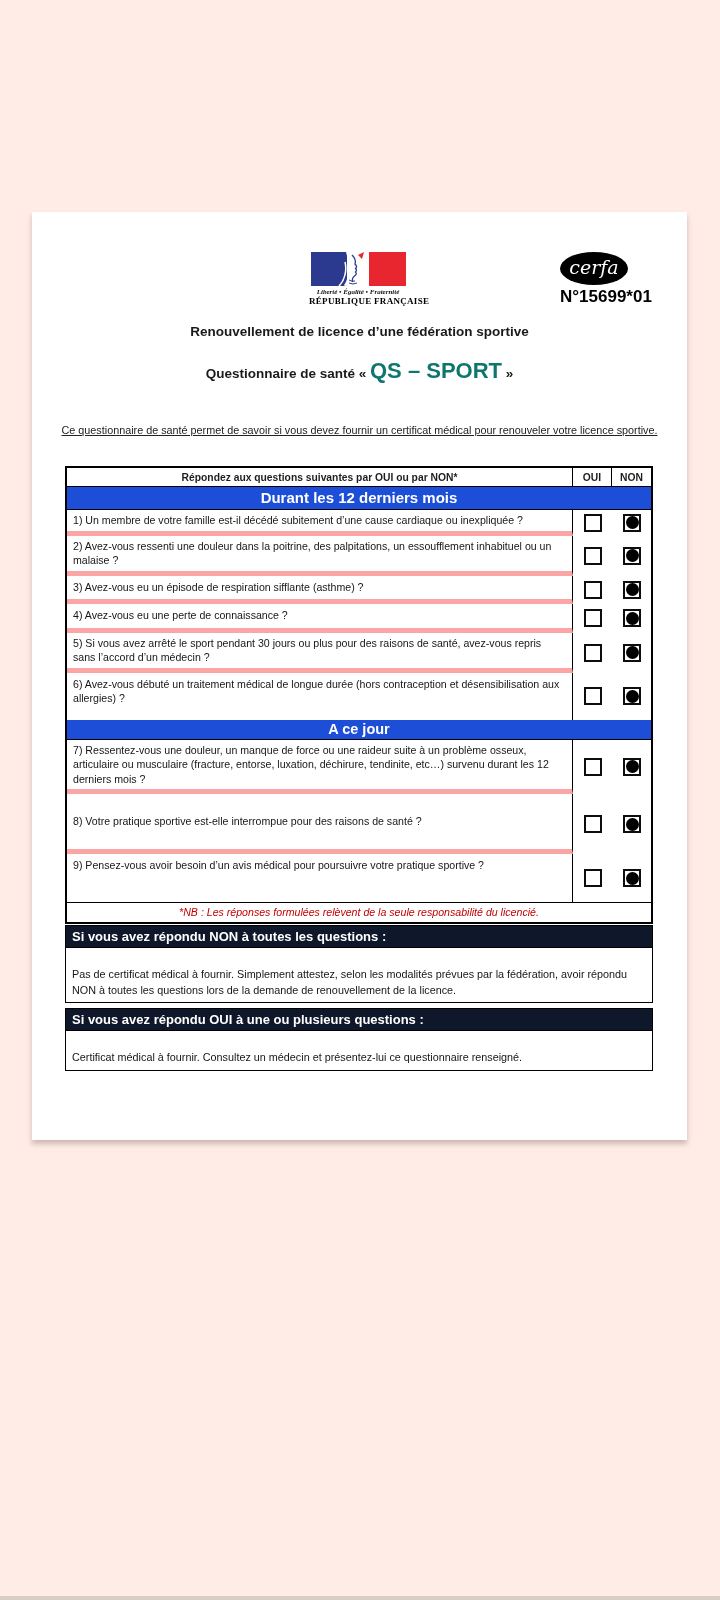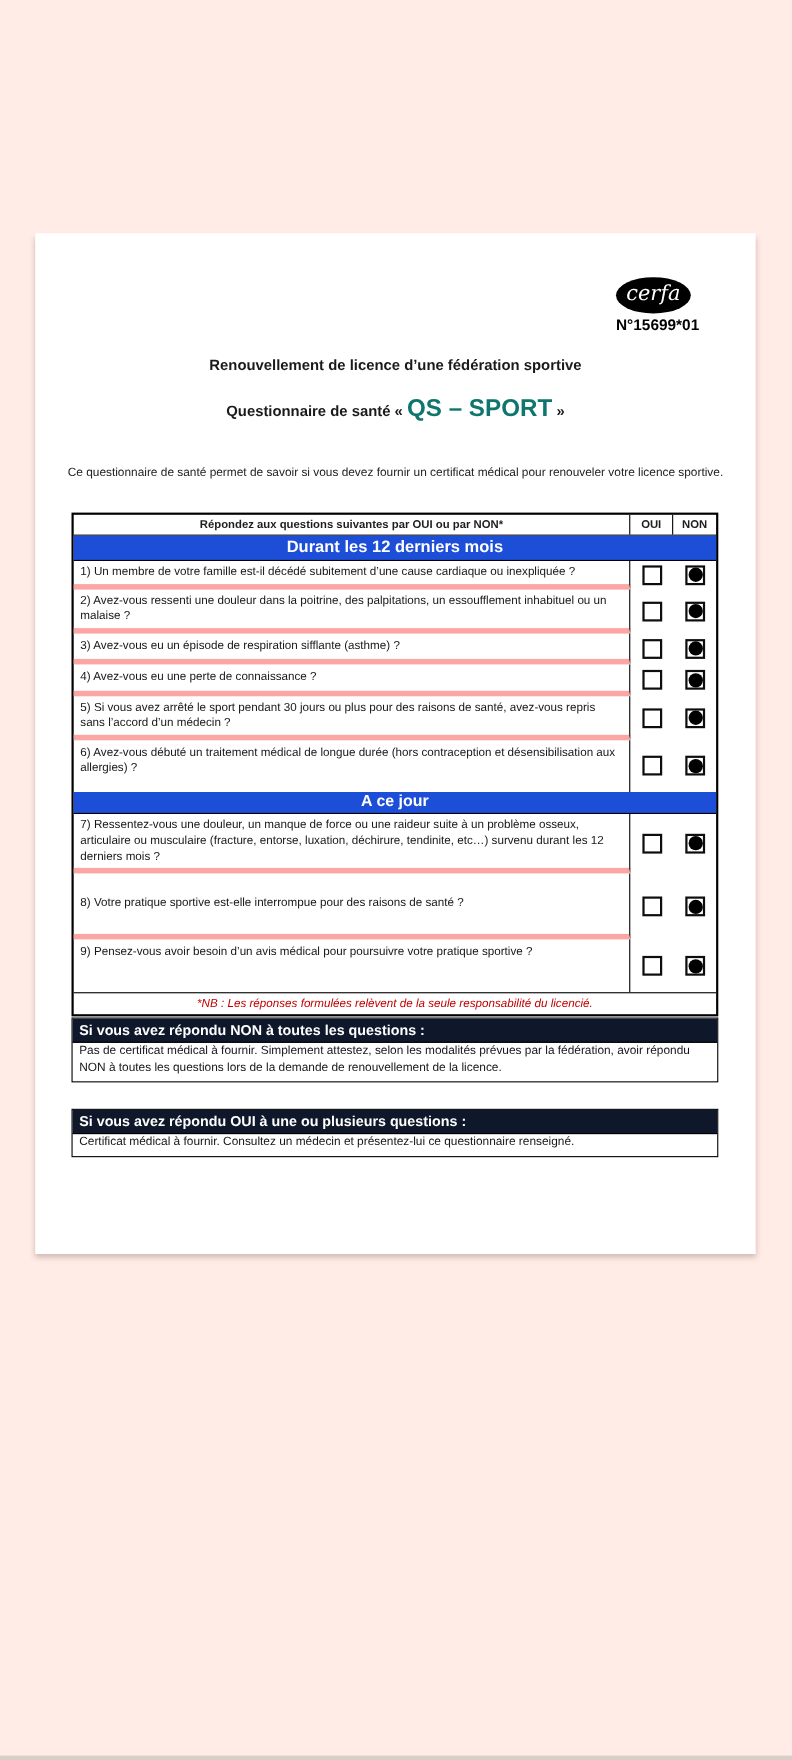--- a/index.html
+++ b/index.html
@@ -33,30 +33,30 @@
   }
   .cerfa { position:absolute; left:528px; top:40px; width:68px; text-align:center; }
   .cerfa-ellipse {
     width:68px; height:33px; background:#000; border-radius:50%;
     display:flex; align-items:center; justify-content:center;
   }
   .cerfa-ellipse span {
     color:#fff; font-family:"DejaVu Serif", serif; font-style:italic;
     font-size:19px; line-height:1; padding-bottom:2px;
   }
-  .cerfa-num { margin-top:2px; font-size:14px; font-weight:bold; color:#000; white-space:nowrap; }
+  .cerfa-num { margin-top:2px; font-size:17px; font-weight:bold; color:#000; white-space:nowrap; }
 
   
   .title1 { position:absolute; left:0; top:112px; width:100%; text-align:center;
             font-size:13.5px; font-weight:bold; color:#1a1a1a; }
   .title2 { position:absolute; left:0; top:148px; width:100%; text-align:center;
             font-size:13.5px; font-weight:bold; color:#1a1a1a; line-height:22px; }
   .title2 .qs { color:#0f766e; font-size:22px;margin-top:36px; }
   .intro { position:absolute; left:0; top:212px; width:100%; text-align:center;
-           font-size:10.8px; color:#222; }
+           font-size:10.8px; color:#222;text-decoration:underline; }
 
   
   .qtable {
     position:absolute; left:33px; top:254px; width:588px;
     border:2px solid #000; background:#fff;
   }
   .thead { display:flex; height:19px; border-bottom:1px solid #000; }
   .th-instr { flex:0 0 506px; border-right:1px solid #000; display:flex;
               align-items:center; justify-content:center;
               font-size:10.3px; font-weight:bold; }
@@ -96,30 +96,43 @@
   }
 
   
   .infobox { position:absolute; left:33px; width:588px; border:1.5px solid #000; background:#fff; }
   .infobox.b1 { top:713px; }
   .infobox.b2pos { top:796px; }
   .ib-head {
     background:#0f172a; color:#fff; font-weight:bold; font-size:13px;
     height:22px; line-height:21px; padding-left:6px; border-bottom:1.5px solid #000;
   }
-  .ib-body { font-size:10.8px; line-height:15.5px; padding:0 6px 4px 6px; color:#161616; }
+  .ib-body { font-size:10.8px; line-height:15.5px; padding:19px 6px 4px 6px; color:#161616; }
 
   .bottom-bar { position:absolute; left:0; bottom:0; width:100%; height:4px; background:#d9cdc8; }
 </style>
 </head>
 <body>
 
 <div class="screen">
   <div class="page">
 
+    <div class="gov-logo">
+      <svg viewBox="0 0 95 34" aria-hidden="true">
+        <rect x="0" y="0" width="36" height="34" fill="#2b3a8f"></rect>
+        <rect x="58" y="0" width="37" height="34" fill="#e8262f"></rect>
+        <path d="M36 0 c4 8 4 26 -2 34" fill="none" stroke="#ffffff" stroke-width="2.5"></path>
+        <path d="M28 34 c6 -6 8 -16 6 -24" fill="none" stroke="#ffffff" stroke-width="1.5"></path>
+        <path d="M41 3 c3 3 4 6 3 9 c2 2 2 3 .5 4.5 c1.5 1.5 1 2.5 0 3.5 c1.5 1.5 .5 3 -1 4 c-1.5 1 -2.5 3 -2 6" fill="none" stroke="#2b3a8f" stroke-width="1.3"></path>
+        <path d="M47 3 l6 -3 l-2 7 z" fill="#e8262f"></path>
+        <path d="M38 28 q3 2 6 1 M38 31 q4 2 8 0" stroke="#2b3a8f" stroke-width="1" fill="none"></path>
+      </svg>
+      <div class="motto">Liberté • Égalité • Fraternité</div>
+      <div class="gov-name">RÉPUBLIQUE FRANÇAISE</div>
+    </div>
 
     <div class="cerfa">
       <div class="cerfa-ellipse">
         <span>cerfa</span>
       </div>
       <div class="cerfa-num">N°15699*01</div>
     </div>
 
     <div class="title1">Renouvellement de licence d’une fédération sportive</div>
     <div class="title2"><span>Questionnaire de santé « </span><span class="qs">QS – SPORT</span><span> »</span></div>

